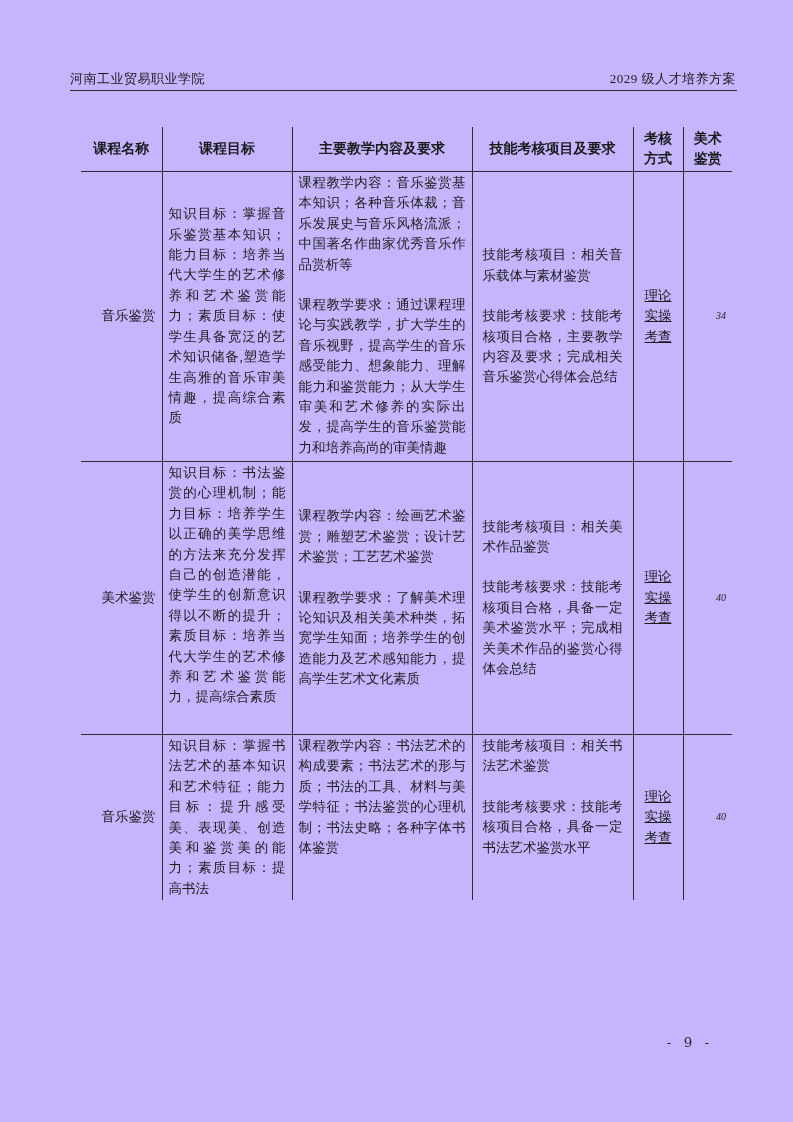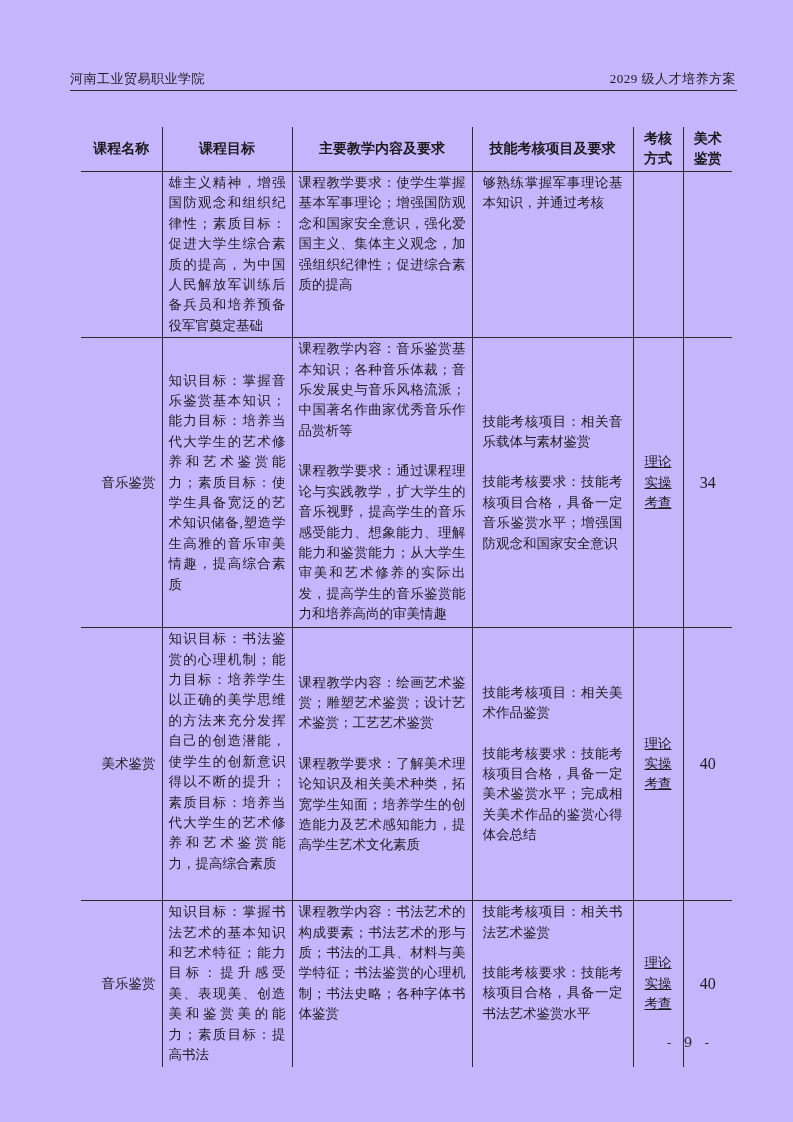--- a/index.html
+++ b/index.html
@@ -48,21 +48,21 @@
     text-align: center; vertical-align: middle;
     padding: 2px 6px; line-height: 20px;
   }
   .course-table th.narrow { padding: 2px 8px; }
 
   .course-table td { padding: 1px 6px; vertical-align: middle; }
   td.cell-name   { text-align: right; }
   td.cell-text   { text-align: justify; text-justify: inter-character; }
   td.cell-assess { padding: 1px 10px; }
   td.cell-method { text-align: center; padding: 1px 4px; text-decoration: underline; }
-  td.cell-hours  { text-align: center; font-size: 16px; }
+  td.cell-hours  { text-align: right; font-size: 10px; font-style: italic; }
   td.v-top { vertical-align: top; }
 
   td p { margin: 0; }
   td p.gap { margin-top: 20px; }
 
   tr.r1 td { height: 165px; }
   tr.r2 td { height: 290px; }
   tr.r3 td { height: 273px; }
   tr.r4 td { height: 145px; }
 
@@ -98,47 +98,33 @@
         <th>课程名称</th>
         <th>课程目标</th>
         <th>主要教学内容及要求</th>
         <th>技能考核项目及要求</th>
         <th class="narrow">考核方式</th>
         <th class="narrow">美术鉴赏</th>
       </tr>
     </thead>
     <tbody>
 
-      <tr class="r1">
-        <td class="cell-name v-top"></td>
-        <td class="cell-text v-top">
-          <p>雄主义精神，增强国防观念和组织纪律性；素质目标：促进大学生综合素质的提高，为中国人民解放军训练后备兵员和培养预备役军官奠定基础</p>
-        </td>
-        <td class="cell-text v-top">
-          <p>课程教学要求：使学生掌握基本军事理论；增强国防观念和国家安全意识，强化爱国主义、集体主义观念，加强组织纪律性；促进综合素质的提高</p>
-        </td>
-        <td class="cell-text cell-assess v-top">
-          <p>够熟练掌握军事理论基本知识，并通过考核</p>
-        </td>
-        <td class="cell-method"></td>
-        <td class="cell-hours"></td>
-      </tr>
 
       <tr class="r2">
         <td class="cell-name">音乐鉴赏</td>
         <td class="cell-text">
           <p>知识目标：掌握音乐鉴赏基本知识；能力目标：培养当代大学生的艺术修养和艺术鉴赏能力；素质目标：使学生具备宽泛的艺术知识储备,塑造学生高雅的音乐审美情趣，提高综合素质</p>
         </td>
         <td class="cell-text v-top">
           <p>课程教学内容：音乐鉴赏基本知识；各种音乐体裁；音乐发展史与音乐风格流派；中国著名作曲家优秀音乐作品赏析等</p>
           <p class="gap">课程教学要求：通过课程理论与实践教学，扩大学生的音乐视野，提高学生的音乐感受能力、想象能力、理解能力和鉴赏能力；从大学生审美和艺术修养的实际出发，提高学生的音乐鉴赏能力和培养高尚的审美情趣</p>
         </td>
         <td class="cell-text cell-assess">
           <p>技能考核项目：相关音乐载体与素材鉴赏</p>
-          <p class="gap">技能考核要求：技能考核项目合格，具备一定音乐鉴赏水平；增强国防观念和国家安全意识</p>
+          <p class="gap">技能考核要求：技能考核项目合格，主要教学内容及要求；完成相关音乐鉴赏心得体会总结</p>
         </td>
         <td class="cell-method">
           <div>理论</div>
           <div>实操</div>
           <div>考查</div>
         </td>
         <td class="cell-hours">34</td>
       </tr>
 
       <tr class="r3">

